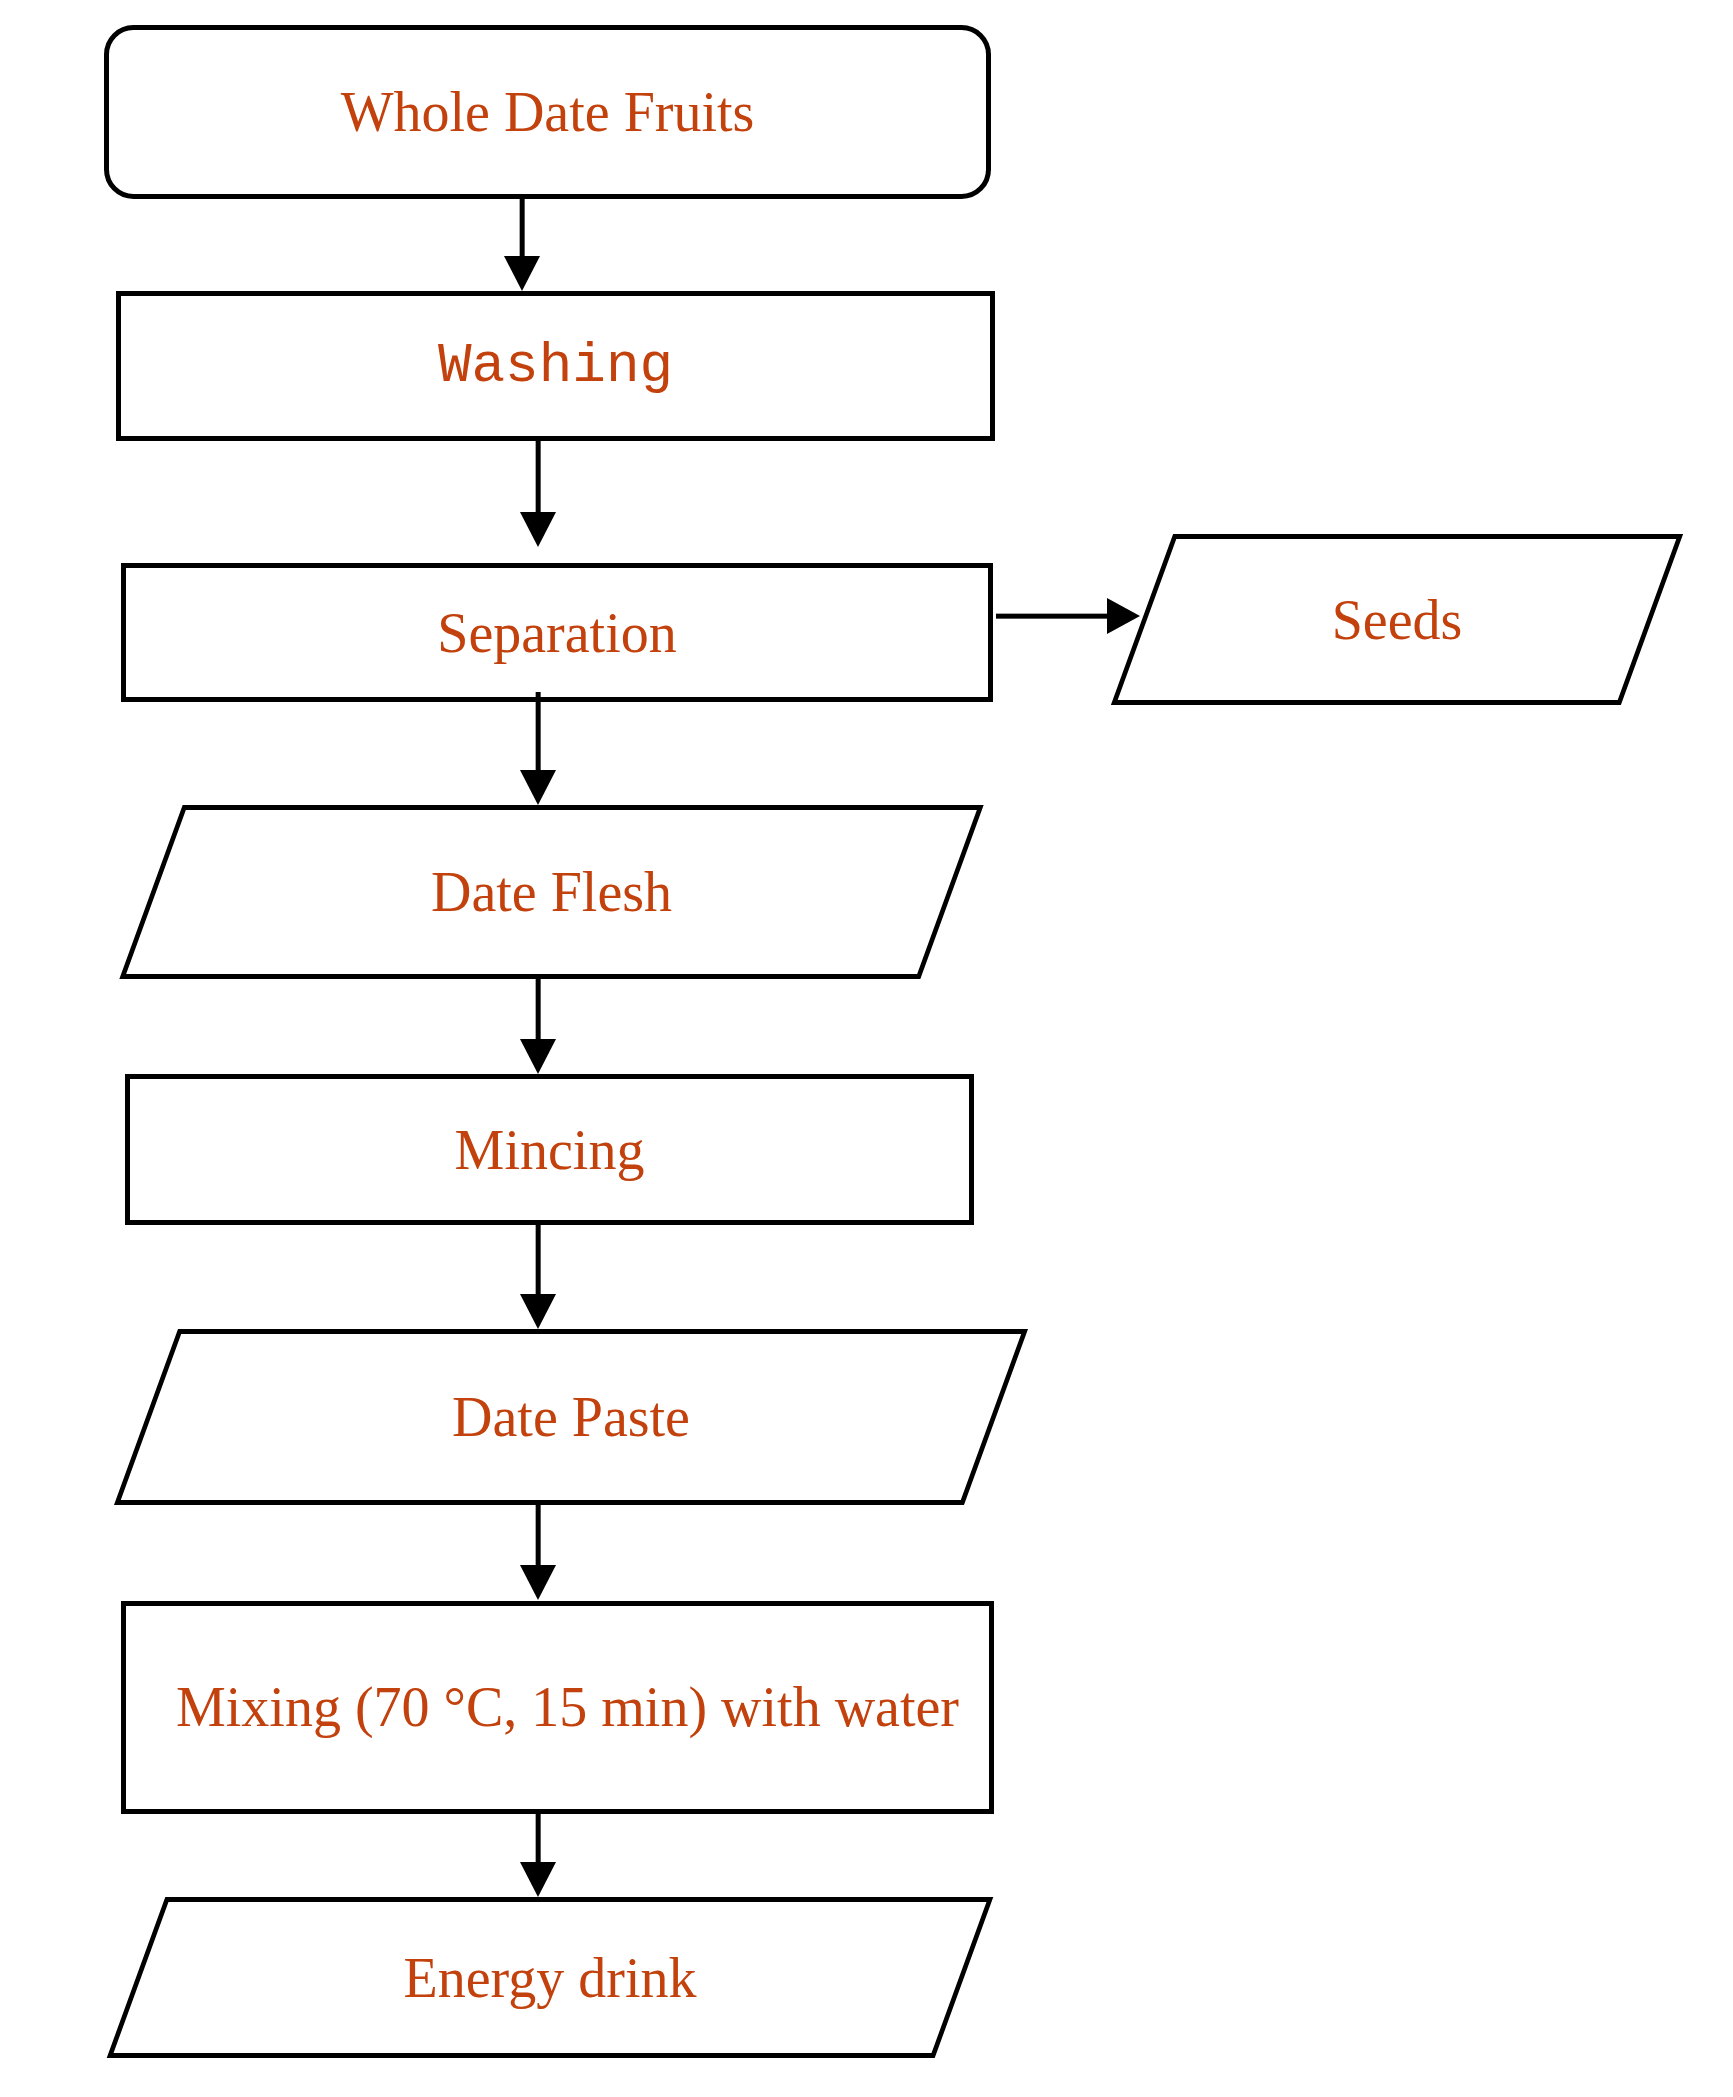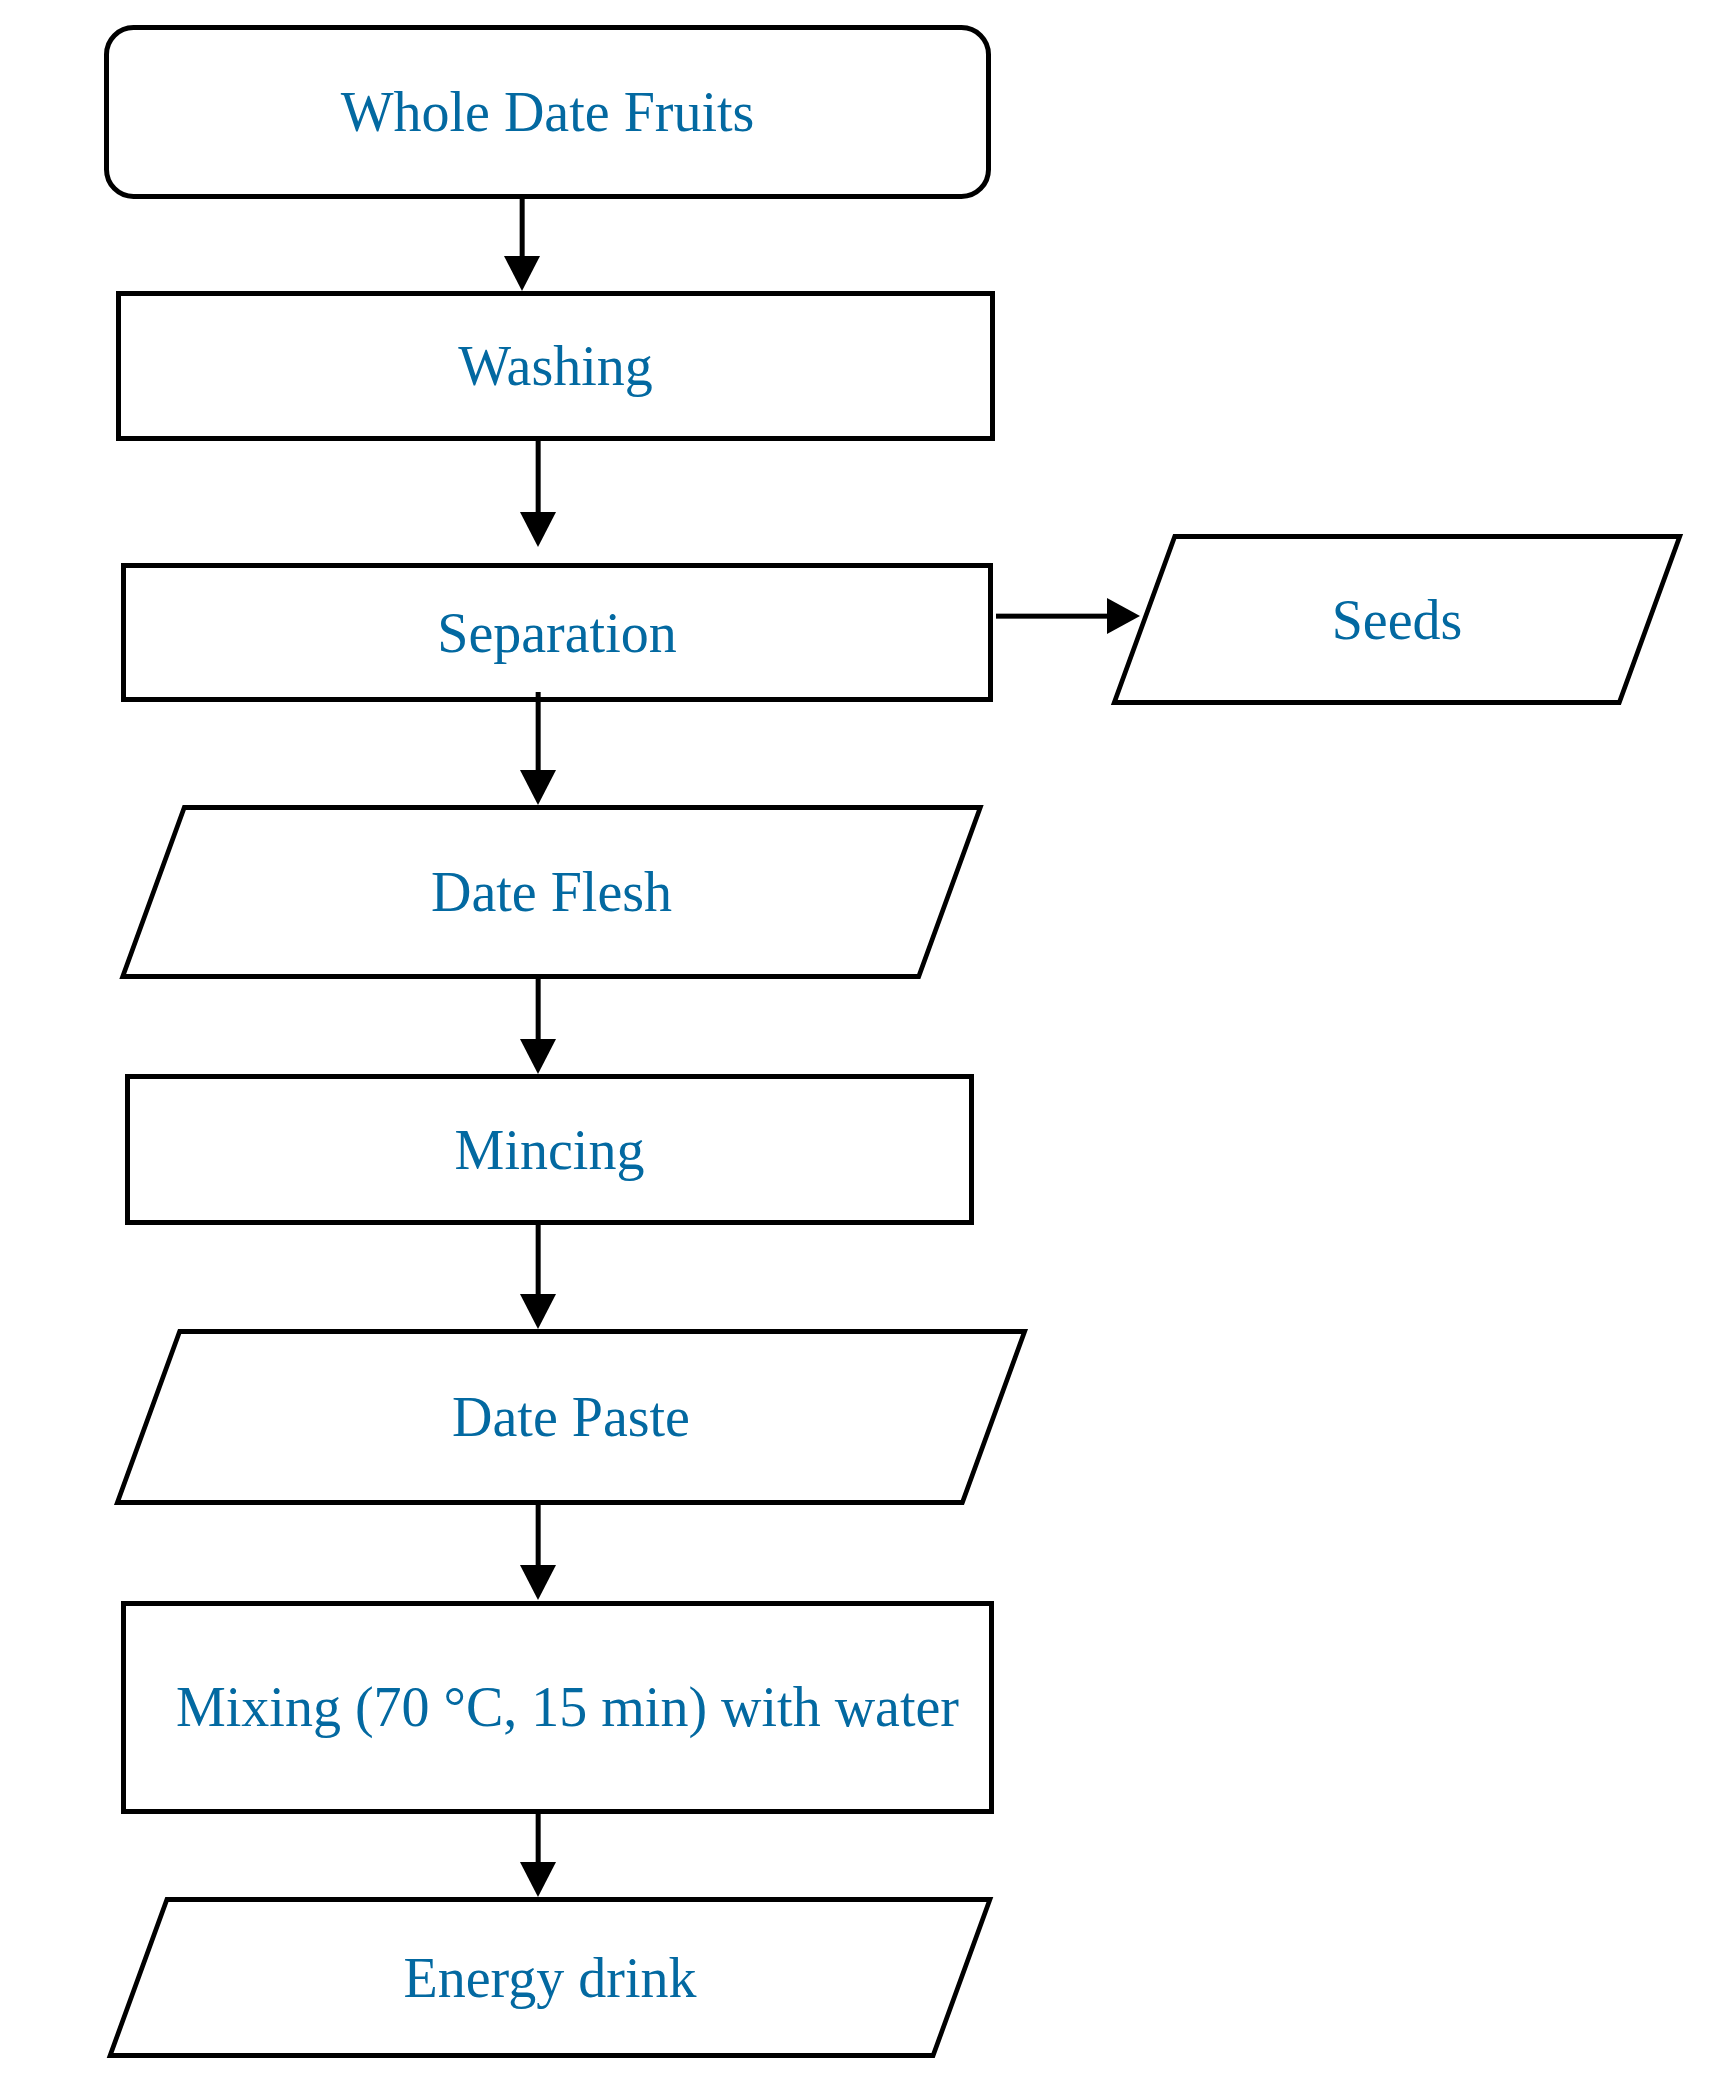--- a/index.html
+++ b/index.html
@@ -17,21 +17,21 @@
   }
   
   .node {
     position: absolute;
     display: flex;
     align-items: center;
     justify-content: center;
     text-align: center;
     font-size: 56px;
     line-height: 1.25;
-    color: #0369a1;
+    color: #c2410c;
     box-sizing: border-box;
   }
   .process {
     border: 5.4px solid #000000;
     background: #ffffff;
   }
   .terminator {
     border: 5.4px solid #000000;
     border-radius: 29.5px;
     background: #ffffff;
@@ -43,21 +43,21 @@
     border: 5.4px solid #000000;
     background: #ffffff;
     transform: skewX(-20deg);
     box-sizing: border-box;
   }
   .para .para-label { position: relative; }
   .two-line { line-height: 1.62; }
 
   
   #n-start      { left: 104px;  top: 25px;   width: 887px; height: 174px; }
-  #n-washing    { left: 116px;  top: 291px;  width: 879px; height: 150px; }
+  #n-washing    { left: 116px;  top: 291px;  width: 879px; height: 150px; font-family: Liberation Mono, monospace; }
   #n-separation { left: 121px;  top: 563px;  width: 872px; height: 139px; }
   #n-seeds      { left: 1142px; top: 534px;  width: 510px;  height: 171px; }
   #n-dateflesh  { left: 151px;  top: 805px; width: 801px; height: 174px; }
   #n-mincing    { left: 125px;  top: 1074px; width: 849px; height: 151px; justify-content: center; }
   #n-datepaste  { left: 146px;  top: 1329px; width: 850px; height: 176px; }
   #n-mixing     { left: 121px;  top: 1601px; width: 873px; height: 213px; padding-left: 20px; }
   #n-energy     { left: 136px;  top: 1897px; width: 828px; height: 161px; }
 
   
   .arrow-v { position: absolute; width: 36px; }

